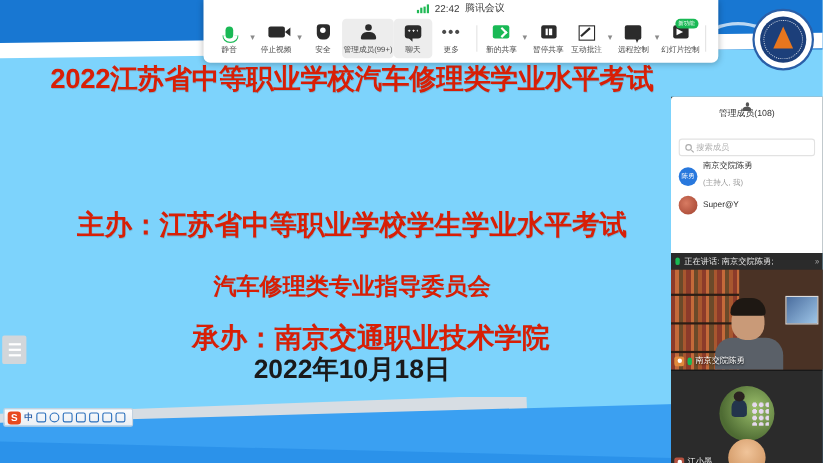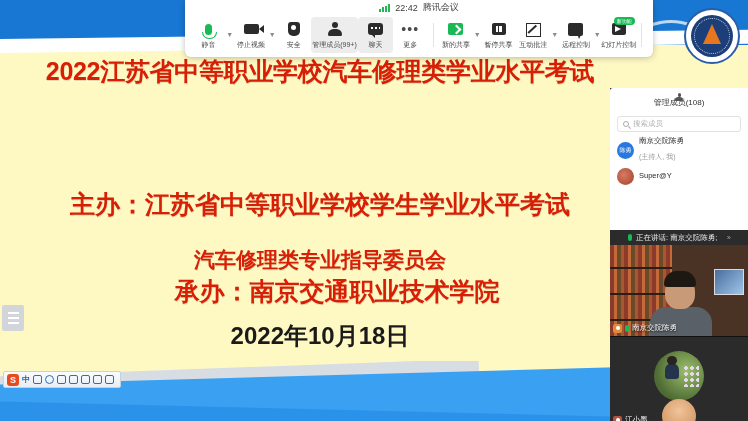--- a/index.html
+++ b/index.html
@@ -6,21 +6,21 @@
   html,body { width:748px; height:421px; overflow:hidden; }
   body {
     font-family:"Liberation Sans","DejaVu Sans",sans-serif;
     background:#ffffff;
     position:relative;
   }
 
   
   #slide {
     position:absolute; left:0; top:0; width:748px; height:421px;
-    background:#fef9c3; overflow:hidden;
+    background:#7dd3fc; overflow:hidden;
   }
   
   .banner-top {
     position:absolute; left:0; top:0; width:748px; height:45px;
     background:#1877d2;
   }
   .banner-top:after{
     content:""; position:absolute; left:0; bottom:-8px; width:748px; height:14px;
     background:#ffffff;
     transform:skewY(-0.7deg); transform-origin:left bottom;
@@ -80,21 +80,21 @@
 
   .slide-text { position:absolute; left:0; width:640px; text-align:center; }
   .t-red {
     color:#d81f06; font-weight:bold;
     text-shadow:0.5px 0.5px 0 rgba(0,0,0,.12);
   }
   .title1 { top:55px;  font-size:25px; letter-spacing:-0.3px; }
   .title2 { top:95px;  font-size:25px; }
   .org1   { top:188px; font-size:25px; }
   .org2   { top:246px; font-size:21px;text-align:center; }
-  .org3   { top:275px; font-size:25px;padding-left:34px; }
+  .org3   { top:290px; font-size:25px;padding-left:34px; }
   .date   { top:320px; font-size:24px; color:#1a1a1a; font-weight:bold; }
 
   
   .side-handle{
     position:absolute; left:2px; top:305px; width:22px; height:26px;
     background:#d2d6da; border-radius:2px;
     display:flex; flex-direction:column; align-items:center; justify-content:center; gap:3px;
   }
   .side-handle i{ display:block; width:11px; height:2px; background:#ffffff; }
 
@@ -187,38 +187,38 @@
     border-radius:3px 0 0 0;
   }
   .mc-head{
     display:flex; align-items:center; justify-content:flex-end; gap:4px;
     font-size:8px; color:#333; height:14px;flex-direction:column;
   }
   .mc-head .pico{ width:9px;height:8px;position:relative;}
   .mc-head .pico:before{content:"";position:absolute;left:3px;top:0;width:3.5px;height:3.5px;border-radius:50%;background:#555;}
   .mc-head .pico:after{content:"";position:absolute;left:0.5px;top:4px;width:8px;height:4px;border-radius:4px 4px 1px 1px;background:#555;}
   .search{
-    margin-top:8px; height:16px; border:1px solid #e2e2e2; border-radius:3px;
+    margin-top:18px; height:16px; border:1px solid #e2e2e2; border-radius:3px;
     display:flex; align-items:center; gap:4px; padding:0 5px;
     font-size:7.5px; color:#b0b0b0;
   }
   .mag{ width:6px;height:6px;border:1.2px solid #aaa;border-radius:50%;position:relative;flex:none;}
   .mag:after{content:"";position:absolute;right:-3px;bottom:-2px;width:3px;height:1.2px;background:#aaa;transform:rotate(45deg);}
   .mlist{ margin-top:5px; }
   .mrow{ display:flex; align-items:center; gap:5px; height:26px; }
   .mav{
     width:17px;height:17px;border-radius:50%;flex:none;
     display:flex;align-items:center;justify-content:center;
     font-size:6px;color:#fff;overflow:hidden;
   }
   .mname{ font-size:7.5px; color:#2b2b2b; line-height:1.15; }
   .msub{ font-size:7px; color:#9a9a9a; }
 
   .speaking{
-    height:15px; display:flex; align-items:center; gap:4px; padding:0 18px;
+    height:15px; display:flex; align-items:center; gap:4px; padding:0 4px;
     font-size:7.5px; color:#e8e8e8;
   }
   .mic-sm{ width:4px;height:7px;border-radius:2px;background:#19b955;flex:none;}
   .chev{ margin-left:auto; color:#9a9a9a; font-size:8px; letter-spacing:-1px;}
 
   .vtile{ position:relative; height:92px; border-bottom:1px solid #111; overflow:hidden;}
   .vtile .nm{
     position:absolute; left:3px; bottom:3px; display:flex; align-items:center; gap:3px;
     font-size:7.5px; color:#fff; text-shadow:0 1px 2px #000;
   }

